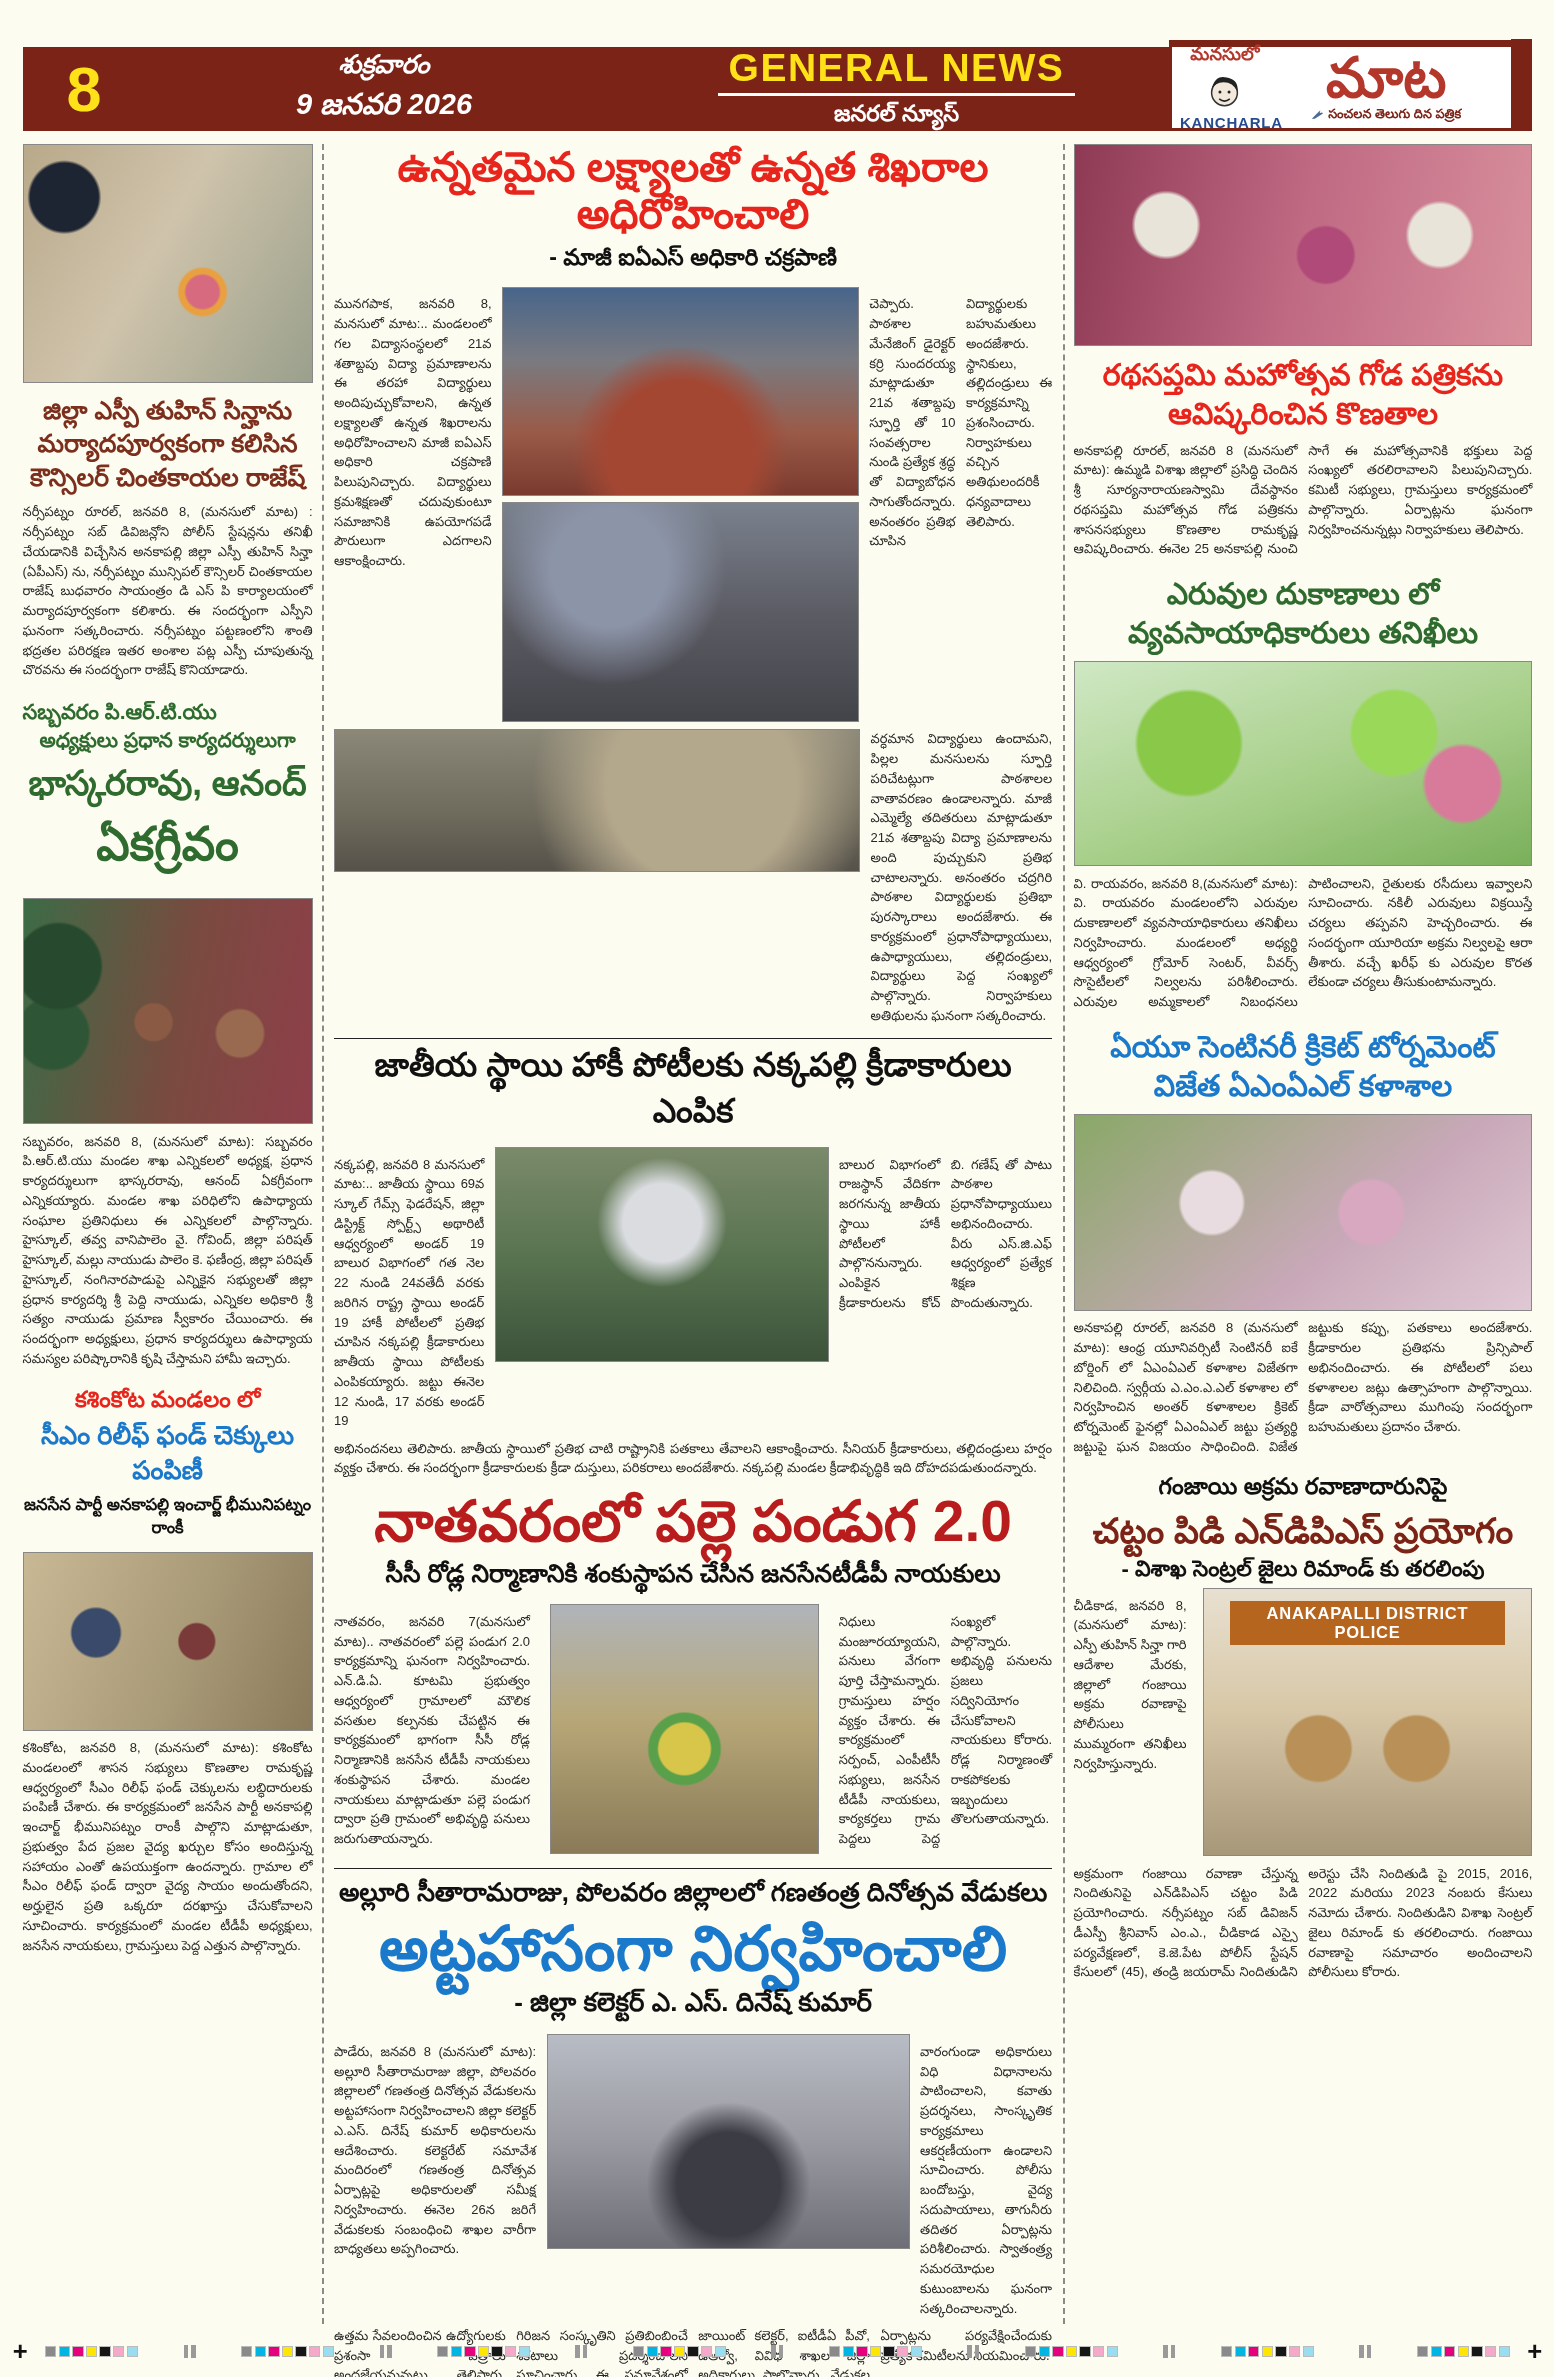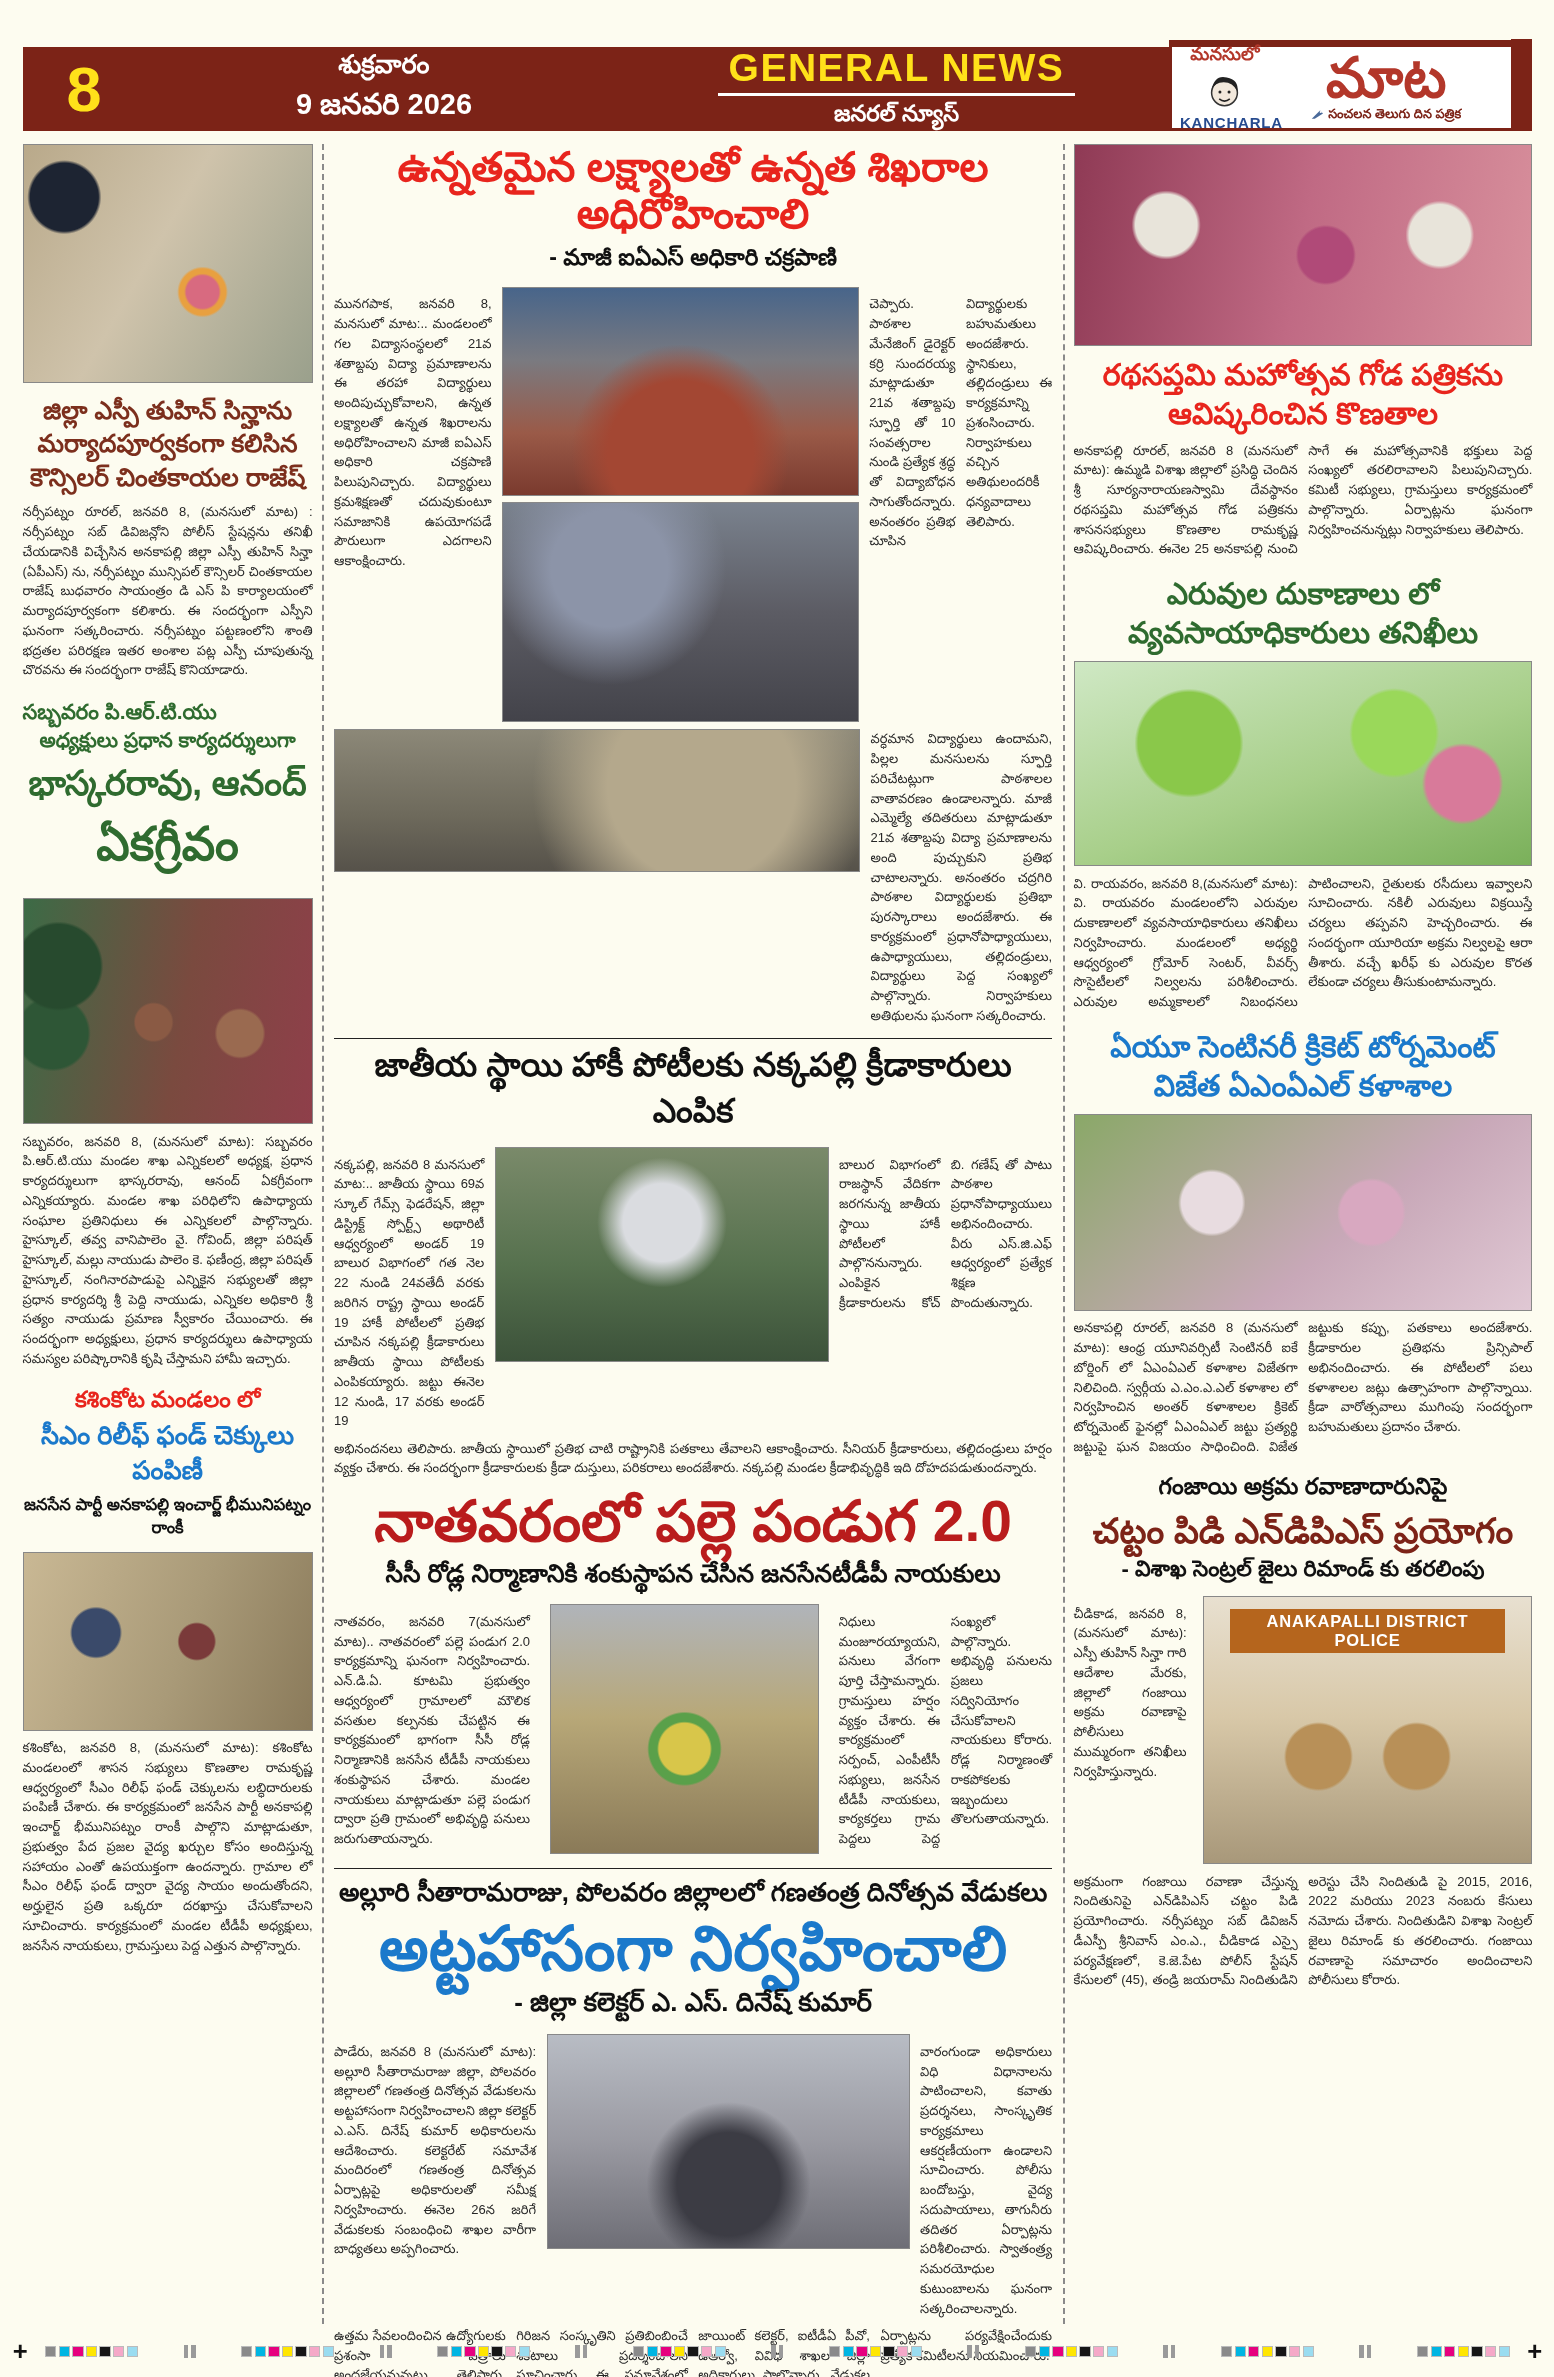--- a/index.html
+++ b/index.html
@@ -8,21 +8,21 @@
   .page {
     position:relative; width:1555px; height:2377px; margin:0 auto;
     background:#fdfcf0; overflow:hidden;
   }
   
   .header-row { position:absolute; top:47px; left:22.6px; right:22.6px; height:84px; display:flex; }
   .header-band {
     flex:1; background:#7c2317; color:#fff; display:flex; align-items:center;
   }
   .page-num { color:#ffe11a; font-size:63px; font-weight:bold; padding:0 45px 0 44px; line-height:1; }
-  .date-block { flex:1; text-align:center; font-weight:bold; }
+  .date-block { flex:1; text-align:center; font-weight:bold;font-style:italic; }
   .date-day { font-size:25.6px; }
   .date-date { font-size:29px; margin-top:3px; }
   .band-divider { width:2.3px; background:#fff; margin:7.5px 0; }
   .section-block { flex:1.15; text-align:center; }
   .section-en { color:#ffe11a; font-size:39px; font-weight:bold; letter-spacing:1.5px; display:inline-block; border-bottom:3px solid #fff; padding:0 10.5px 3px; }
   .section-te { color:#fff; font-size:22.6px; font-weight:bold; margin-top:4.5px; }
   .masthead {
     width:363px; background:#fff; border:3px solid #7c2317; border-top-width:7.5px;
     margin-top:-7.5px; position:relative; display:flex; align-items:center; padding:4.5px 27px 4.5px 7.5px;
   }
@@ -127,21 +127,21 @@
       radial-gradient(circle at 85% 60%, #d87a9a 0 9%, transparent 10%),
       linear-gradient(160deg,#cfe8c4 0%, #a8cf8a 55%, #7ab05a 100%); }
   .r-head3 { color:#1b79cb; font-size:30px; font-weight:bold; text-align:center; line-height:1.3; margin-top:15px; }
   .r-photo3 { height:197px; margin-top:9px; background:
       radial-gradient(circle at 30% 45%, #e8dce0 0 9%, transparent 10%),
       radial-gradient(circle at 65% 50%, #d8a8c0 0 10%, transparent 11%),
       linear-gradient(140deg,#8aa868 0%, #c8a8b8 60%, #e0c8d4 100%); }
   .r-kick4 { font-size:23px; margin-top:16.5px; }
   .r-head4 { color:#7c2317; font-size:35px; font-weight:bold; text-align:center; line-height:1.2; margin-top:4.5px; }
   .r-by4 { font-size:22px; margin-top:4.5px; }
-  .ndps-row { display:flex; gap:16px; margin-top:9px; }
+  .ndps-row { display:flex; gap:16px; margin-top:1px; }
   .ndps-left { width:113px; }
   .ndps-photo { flex:1; height:268px; position:relative; background:
       radial-gradient(circle at 35% 60%, #b89058 0 12%, transparent 13%),
       radial-gradient(circle at 65% 60%, #b89058 0 12%, transparent 13%),
       linear-gradient(180deg,#e8e0d0 0%, #d8c8a8 45%, #a8987a 100%); }
   .ndps-banner { position:absolute; top:12px; left:8%; right:8%; background:#b5651d;
       color:#fff; font-weight:bold; font-size:16.5px; text-align:center; padding:3px 1.5px; letter-spacing:0.8px; }
   
   .footer-strip { position:absolute; left:0; right:0; bottom:10.5px; height:30px; display:flex; align-items:center; padding:0 7.5px; }
   .reg-mark { font-size:25.6px; color:#111; font-weight:bold; width:25.6px; text-align:center; }

